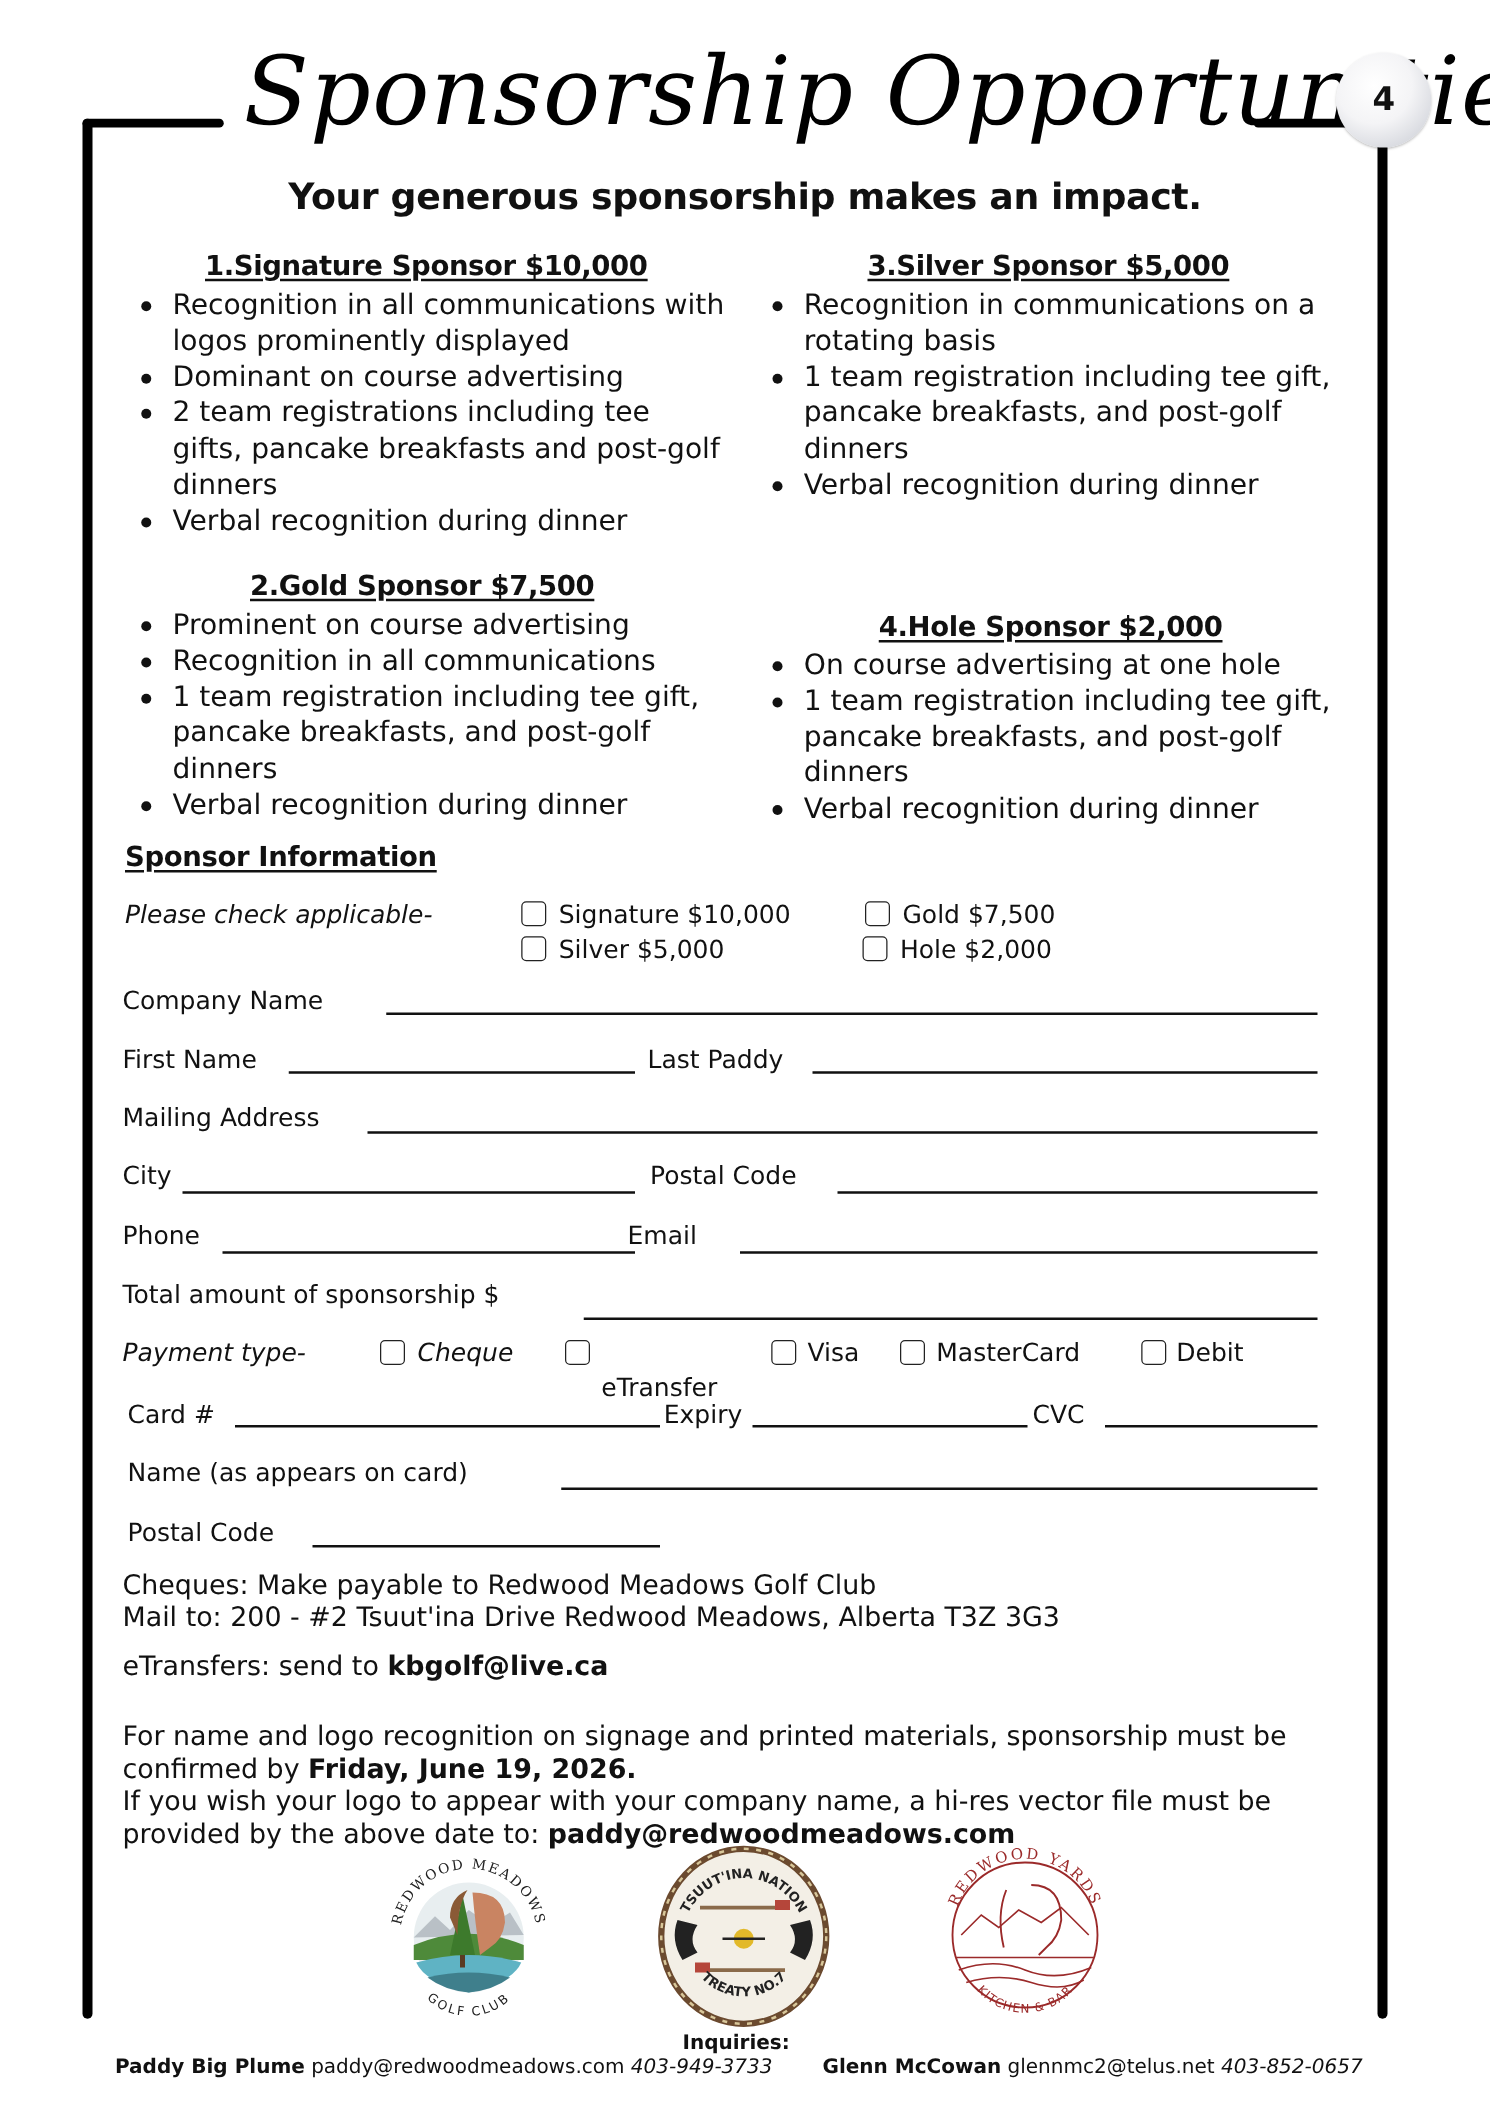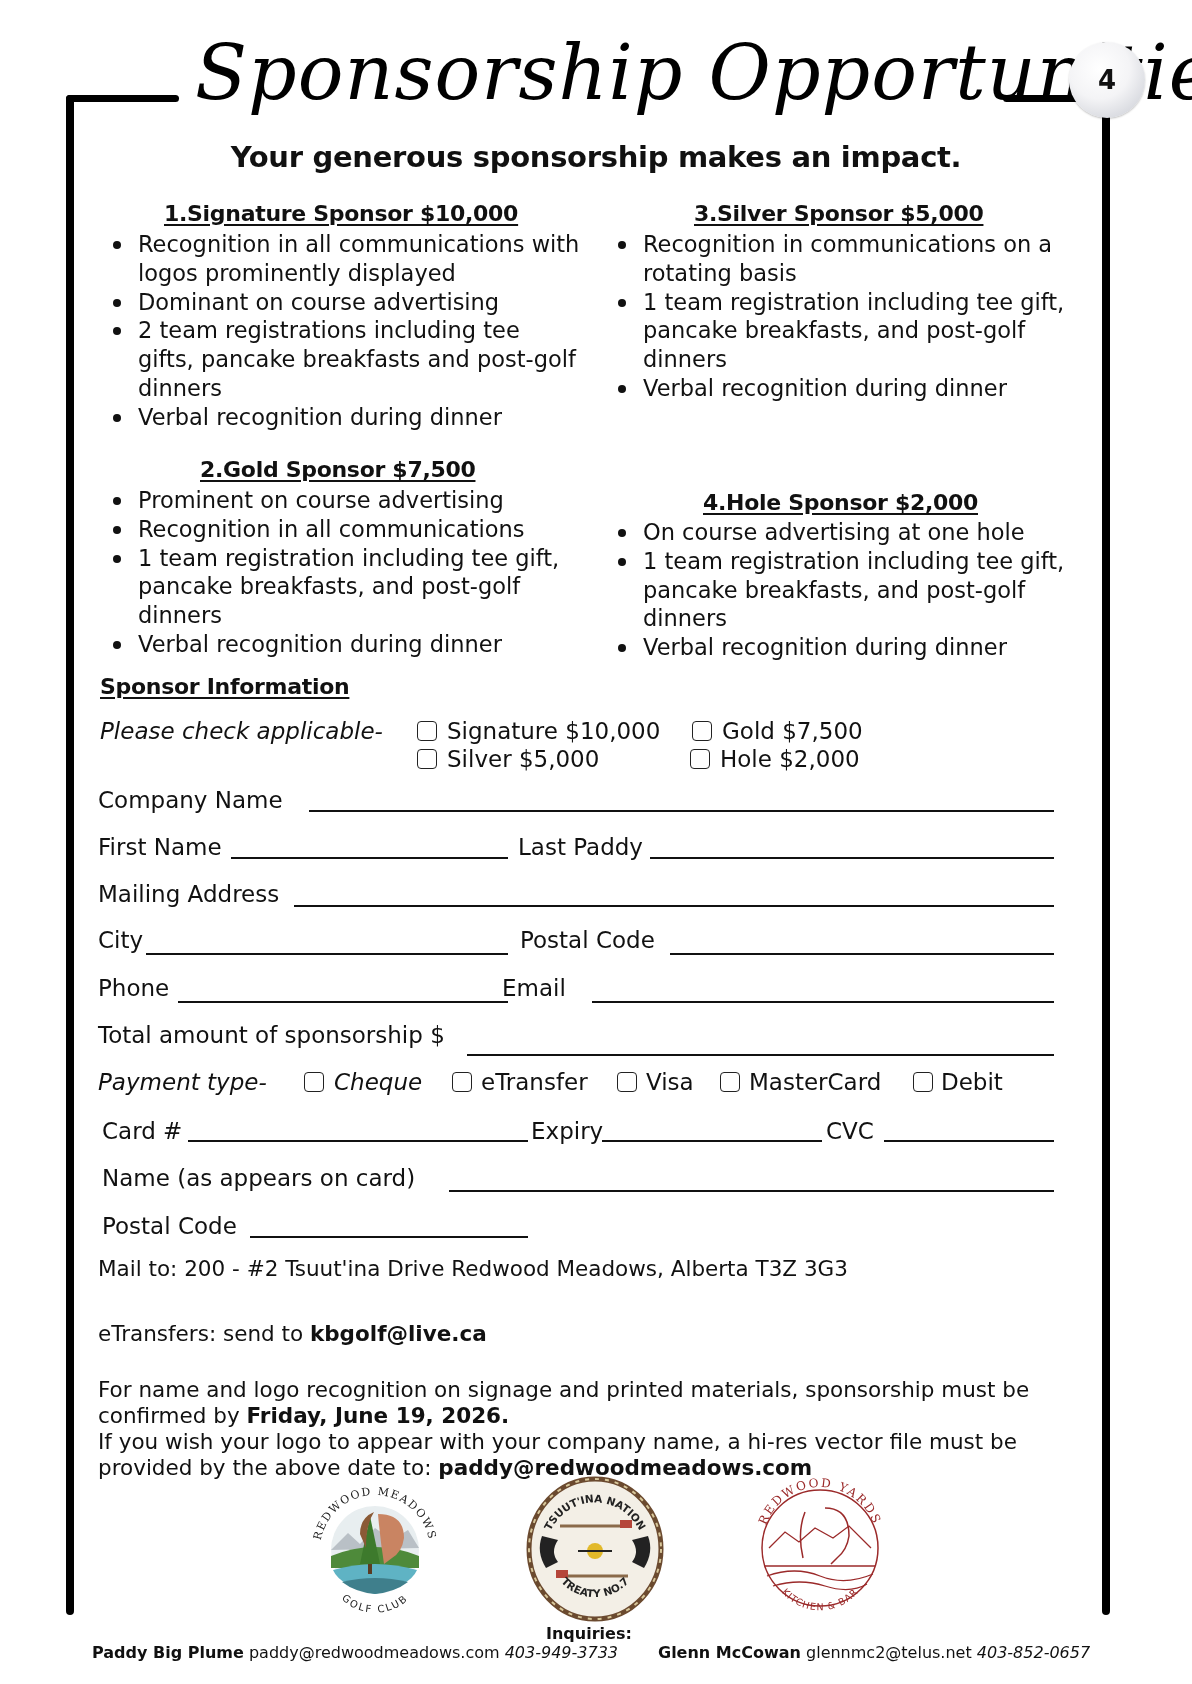--- a/index.html
+++ b/index.html
@@ -9,21 +9,21 @@
   .title{position:absolute;left:195px;top:18px;width:800px;text-align:center;font-family:"DejaVu Serif","Liberation Serif",serif;font-style:italic;font-size:76px;letter-spacing:1px;line-height:110px;color:#000;white-space:nowrap;}
   .ball{position:absolute;left:1069px;top:42px;width:76px;height:76px;border-radius:50%;
     background:radial-gradient(circle at 40% 35%,#ffffff 0%,#f4f4f6 45%,#d6d8de 80%,#b8bcc6 100%);
     box-shadow:0 1px 2px rgba(0,0,0,.25);display:flex;align-items:center;justify-content:center;}
   .ball span{font-family:"DejaVu Sans",sans-serif;font-weight:bold;font-size:26px;color:#111;}
   .subtitle{position:absolute;left:0;width:1192px;top:140px;text-align:center;font-weight:bold;font-size:29px;letter-spacing:-0.3px;}
   .col-head{position:absolute;font-weight:bold;font-size:22px;text-decoration:underline;text-underline-offset:3px;letter-spacing:-0.3px;white-space:nowrap;}
   ul.bl{position:absolute;margin:0;padding:0;list-style:none;font-size:22.5px;line-height:28.8px;}
   ul.bl li{position:relative;padding-left:28px;}
   ul.bl li::before{content:"";position:absolute;left:3px;top:11px;width:8px;height:8px;border-radius:50%;background:#111;}
-  .lbl{position:absolute;font-size:23px;white-space:nowrap;line-height:28px;}
+  .lbl{position:absolute;font-size:20px;white-space:nowrap;line-height:28px;}
   .it{font-style:italic;}
   .line{position:absolute;height:2px;background:#111;}
   .cb{position:absolute;width:20px;height:20px;border:1.6px solid #222;border-radius:4px;box-sizing:border-box;background:#fff;}
   .para{position:absolute;left:98px;font-size:21.5px;line-height:26px;white-space:nowrap;}
   .b{font-weight:bold;}
   .logo{position:absolute;}
   .footer{position:absolute;font-size:16px;white-space:nowrap;}
 </style>
 </head>
 <body>
@@ -102,21 +102,21 @@
 <div class="lbl" style="left:502px;top:974px;">Email</div>
 <div class="line" style="left:592px;top:1001px;width:462px;"></div>
 
 <div class="lbl" style="left:98px;top:1021px;">Total amount of sponsorship $</div>
 <div class="line" style="left:467px;top:1054px;width:587px;"></div>
 
 <div class="lbl it" style="left:98px;top:1068px;">Payment type-</div>
 <div class="cb" style="left:304px;top:1072px;"></div>
 <div class="lbl it" style="left:334px;top:1068px;">Cheque</div>
 <div class="cb" style="left:452px;top:1072px;"></div>
-<div class="lbl" style="left:481px;top:1068px;text-align:right;">eTransfer</div>
+<div class="lbl" style="left:481px;top:1096px;text-align:right;">eTransfer</div>
 <div class="cb" style="left:617px;top:1072px;"></div>
 <div class="lbl" style="left:646px;top:1068px;">Visa</div>
 <div class="cb" style="left:720px;top:1072px;"></div>
 <div class="lbl" style="left:749px;top:1068px;">MasterCard</div>
 <div class="cb" style="left:913px;top:1072px;"></div>
 <div class="lbl" style="left:941px;top:1068px;text-align:center;">Debit</div>
 
 <div class="lbl" style="left:102px;top:1117px;">Card #</div>
 <div class="line" style="left:188px;top:1140px;width:340px;"></div>
 <div class="lbl" style="left:531px;top:1117px;">Expiry</div>
@@ -124,20 +124,21 @@
 <div class="lbl" style="left:826px;top:1117px;">CVC</div>
 <div class="line" style="left:884px;top:1140px;width:170px;"></div>
 
 <div class="lbl" style="left:102px;top:1164px;">Name (as appears on card)</div>
 <div class="line" style="left:449px;top:1190px;width:605px;"></div>
 
 <div class="lbl" style="left:102px;top:1212px;">Postal Code</div>
 <div class="line" style="left:250px;top:1236px;width:278px;"></div>
 
 <div class="para" style="top:1256px;">
+  <div>Cheques: Make payable to Redwood Meadows Golf Club</div>
   <div>Mail to:  200 - #2 Tsuut'ina Drive Redwood Meadows, Alberta T3Z 3G3</div>
 </div>
 <div class="para" style="top:1321px;">
   <span>eTransfers: send to </span><span class="b">kbgolf@live.ca</span>
 </div>
 <div class="para" style="top:1358px;margin-top:19px;">
   <div>For name and logo recognition on signage and printed materials, sponsorship must be</div>
   <div><span>confirmed by </span><span class="b">Friday, June 19, 2026.</span></div>
   <div>If you wish your logo to appear with your company name, a hi-res vector file must be</div>
   <div><span>provided by the above date to: </span><span class="b">paddy@redwoodmeadows.com</span></div>

